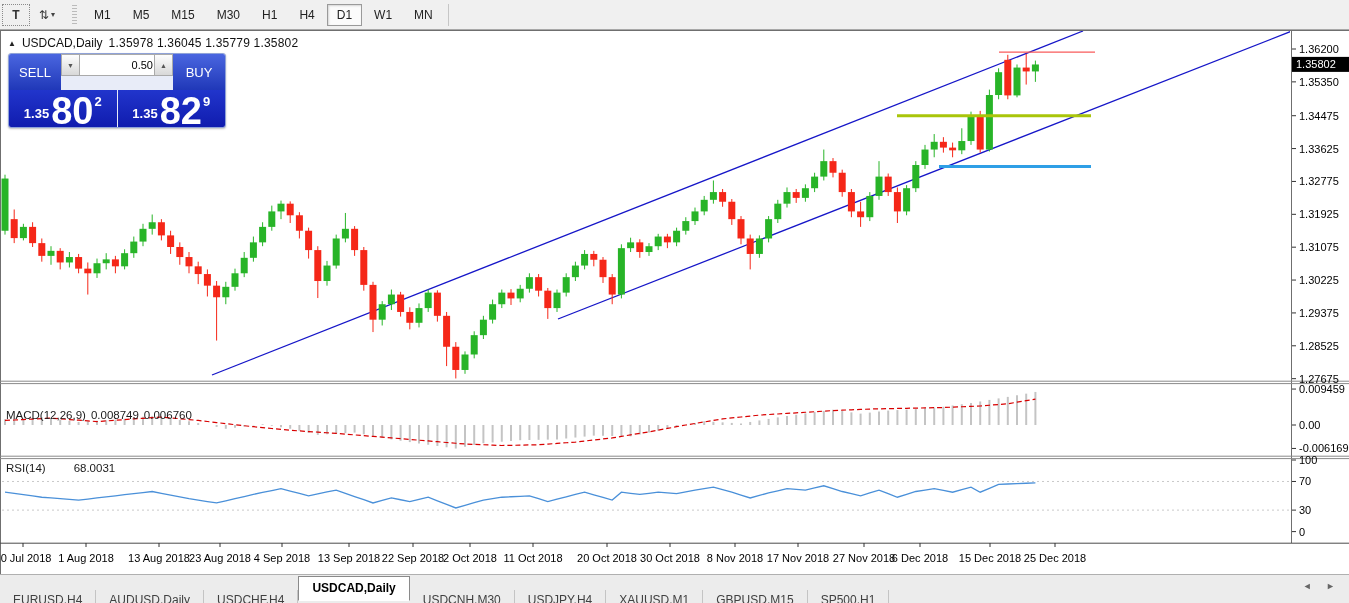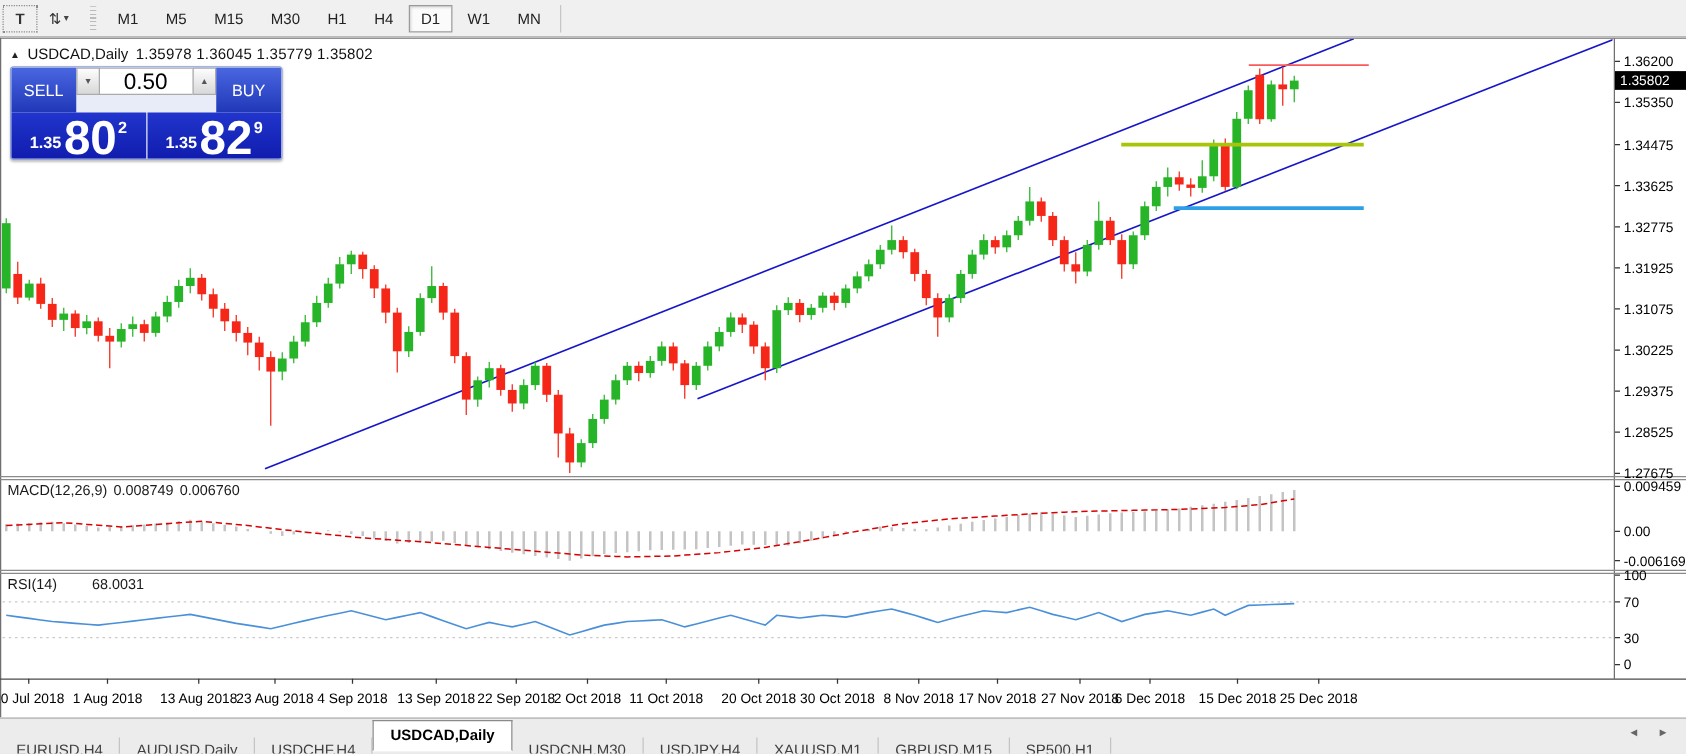--- a/index.html
+++ b/index.html
@@ -25,21 +25,21 @@
   
   .oneclick{position:absolute;left:8px;top:53px;width:216px;z-index:20;border:1px solid #8fa2d8;border-radius:3px;
             background:#e8ecf8;box-shadow:0 1px 2px rgba(0,0,0,.25);overflow:hidden;}
   .oc-row1{display:flex;height:36px;}
   .oc-btn{flex:0 0 52px;display:flex;align-items:center;justify-content:center;color:#fff;font-size:13px;
           background:linear-gradient(#4a66e0,#2038b8);}
   .oc-spin{flex:1;display:flex;height:22px;}
   .oc-arrow{width:17px;background:linear-gradient(#fdfdfd,#d8d8d8);border:1px solid #aaa;display:flex;
             align-items:center;justify-content:center;font-size:7px;color:#555;}
   .oc-vol{flex:1;background:#fff;border-top:1px solid #aaa;border-bottom:1px solid #aaa;display:flex;
-          align-items:center;justify-content:flex-end;padding-right:20px;font-size:18px;color:#000;}
+          align-items:center;justify-content:flex-end;padding-right:1px;font-size:11px;color:#000;}
   .oc-row2{display:flex;height:37px;}
   .oc-price{flex:1;display:flex;align-items:flex-end;justify-content:center;color:#fff;
             background:linear-gradient(#2135cc,#101cae);padding-bottom:2px;}
   .oc-price.sell{margin-right:1px;}
   .oc-price .pfx{font-size:13px;font-weight:bold;margin:0 2px 4px 0;}
   .oc-price .big{font-size:38px;font-weight:bold;line-height:28px;}
   .oc-price .sup{font-size:13px;font-weight:bold;margin:0 0 16px 1px;}
   
   .ind-label{position:absolute;z-index:10;font-size:11.5px;color:#1a1a1a;left:6px;display:flex;gap:5px;}
   
@@ -559,21 +559,21 @@
         <span class="sup">2</span>
       </div>
       <div class="oc-price">
         <span class="pfx">1.35</span>
         <span class="big">82</span>
         <span class="sup">9</span>
       </div>
     </div>
   </div>
 
-  <div class="ind-label" style="top:387px;">
+  <div class="ind-label" style="top:409px;">
     <span>MACD(12,26,9)</span>
     <span>0.008749</span>
     <span>0.006760</span>
   </div>
   <div class="ind-label" style="top:462px;gap:28px;">
     <span>RSI(14)</span>
     <span>68.0031</span>
   </div>
 
   <div class="tabbar">

